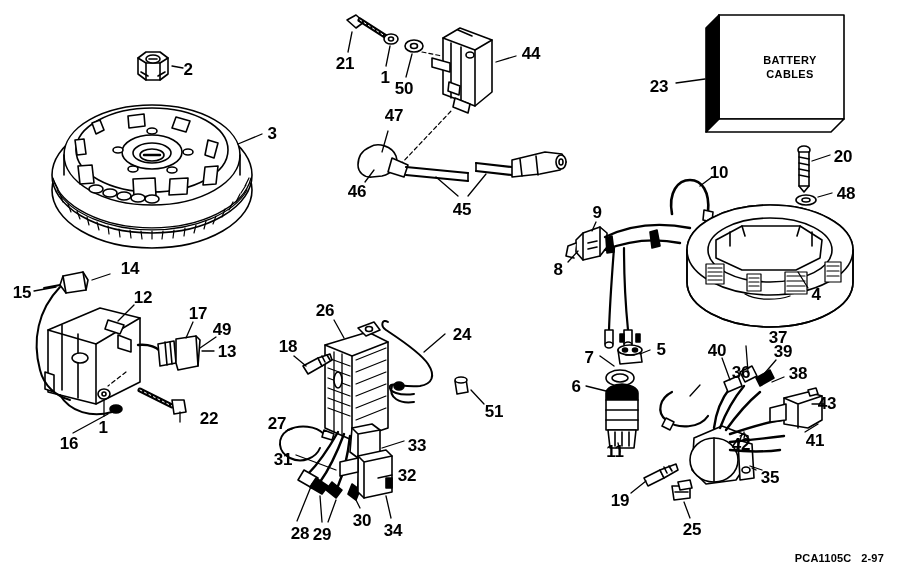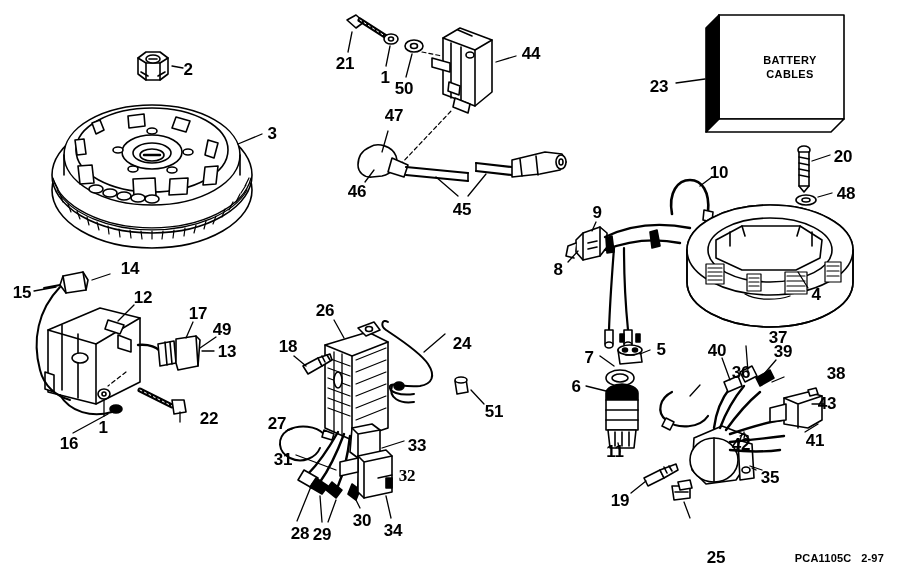--- a/index.html
+++ b/index.html
@@ -484,41 +484,41 @@
       <div class="callout" style="left: 22px; top: 292px;">15</div>
       <div class="callout" style="left: 143px; top: 297px;">12</div>
       <div class="callout" style="left: 198px; top: 313px;">17</div>
       <div class="callout" style="left: 222px; top: 329px;">49</div>
       <div class="callout" style="left: 227px; top: 351px;">13</div>
       <div class="callout" style="left: 69px; top: 443px;">16</div>
       <div class="callout" style="left: 103px; top: 427px;">1</div>
       <div class="callout" style="left: 185px; top: 418px; margin-left: 24px;">22</div>
       <div class="callout" style="left: 325px; top: 310px;">26</div>
       <div class="callout" style="left: 288px; top: 346px;">18</div>
-      <div class="callout" style="left: 462px; top: 343px;">24</div>
+      <div class="callout" style="left: 462px; top: 334px;">24</div>
       <div class="callout" style="left: 494px; top: 411px;">51</div>
       <div class="callout" style="left: 277px; top: 423px;">27</div>
       <div class="callout" style="left: 283px; top: 459px;">31</div>
       <div class="callout" style="left: 417px; top: 445px;">33</div>
-      <div class="callout" style="left: 407px; top: 475px; font-family: Liberation Serif, serif;">32</div>
+      <div class="callout" style="left: 407px; top: 475px;">32</div>
       <div class="callout" style="left: 292px; top: 533px; margin-left: 8px;">28</div>
       <div class="callout" style="left: 322px; top: 534px;">29</div>
       <div class="callout" style="left: 362px; top: 520px;">30</div>
       <div class="callout" style="left: 393px; top: 530px;">34</div>
       <div class="callout" style="left: 589px; top: 357px;">7</div>
       <div class="callout" style="left: 661px; top: 349px;">5</div>
       <div class="callout" style="left: 576px; top: 386px;">6</div>
       <div class="callout" style="left: 615px; top: 451px;">11</div>
       <div class="callout" style="left: 620px; top: 500px;">19</div>
-      <div class="callout" style="left: 716px; top: 529px; margin-top: 28px;">25</div>
+      <div class="callout" style="left: 692px; top: 529px;">25</div>
       <div class="callout" style="left: 700px; top: 372px; margin-left: 41px;">36</div>
       <div class="callout" style="left: 717px; top: 350px;">40</div>
       <div class="callout" style="left: 745px; top: 337px; margin-left: 33px;">37</div>
       <div class="callout" style="left: 783px; top: 351px;">39</div>
-      <div class="callout" style="left: 798px; top: 373px; margin-left: 38px;">38</div>
+      <div class="callout" style="left: 798px; top: 373px;">38</div>
       <div class="callout" style="left: 827px; top: 403px;">43</div>
       <div class="callout" style="left: 815px; top: 440px;">41</div>
       <div class="callout" style="left: 741px; top: 444px;">42</div>
       <div class="callout" style="left: 770px; top: 477px;">35</div>
     </div>
 
   <div id="doc-id">PCA1105C   2-97</div>
 
 </div>
 

